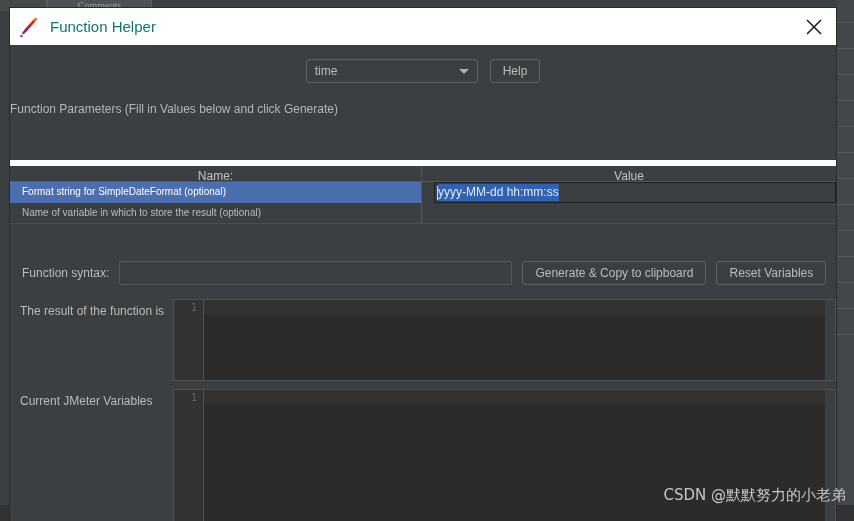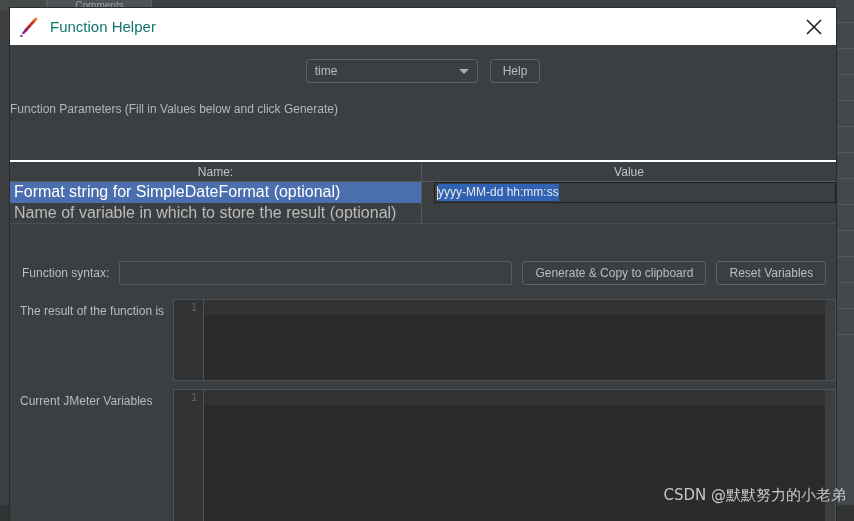--- a/index.html
+++ b/index.html
@@ -13,20 +13,21 @@
   }
 
   
   #backdrop {
     position: absolute; inset: 0;
     background: #3c3f41;
   }
   .bg-tabstrip {
     position: absolute; left: 0; top: 0; width: 854px; height: 11px;
     background: #3c3f41;
+    font-family: Liberation Serif, serif;
   }
   .bg-tab {
     position: absolute; left: 47px; top: 0; width: 105px; height: 11px;
     background: #4e5254;
     border-left: 1px solid #5a5d5f;
     border-right: 1px solid #5a5d5f;
     color: #9aa0a6;
     font-size: 10px;
     text-align: center;
     line-height: 11px;
@@ -143,36 +144,36 @@
   
   #param-table {
     position: absolute;
     left: 0; top: 115px;
     width: 826px;
   }
   .trow { display: flex; width: 100%; }
   .thead {
     height: 22px;
     background: #3c3f41;
-    border-top: 2px solid #ffffff;
+    border-top: 6px solid #ffffff;
     border-bottom: 1px solid #555a5c;
   }
   .thead .cell {
     line-height: 21px;
     text-align: center;
     color: #c0c3c5;
     font-size: 12px;
   }
   .cell-name { width: 412px; border-right: 1px solid #555a5c; }
   .cell-value { flex: 1; }
   .tbody-row { height: 21px; }
   .tbody-row .cell {
     line-height: 20px;
-    font-size: 16px;
-    padding-left: 4px;
+    font-size: 10px;
+    padding-left: 12px;
     overflow: hidden;
     white-space: nowrap;
   }
   .row-selected .cell-name {
     background: #4b6eaf;
     color: #ffffff;
   }
   .row-selected .cell-value { background: #3c3f41; }
   .row-normal .cell-name { background: #3c3f41; color: #bbbbbb; }
   .row-normal .cell-value { background: #3c3f41; }

